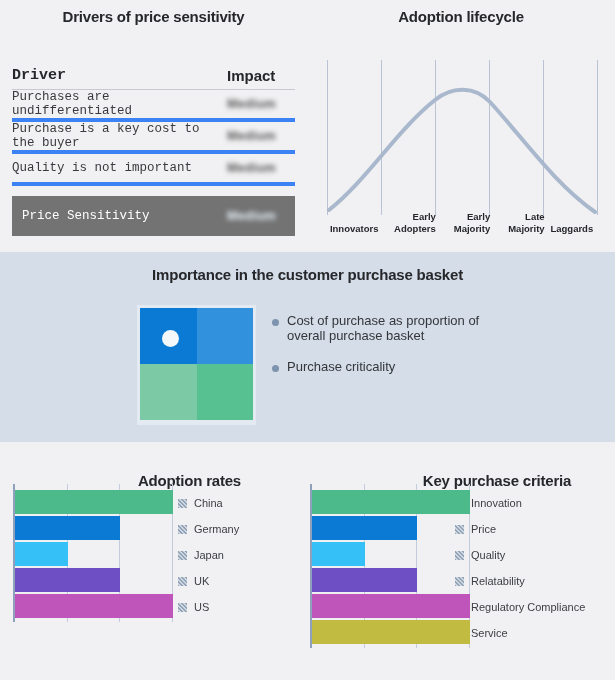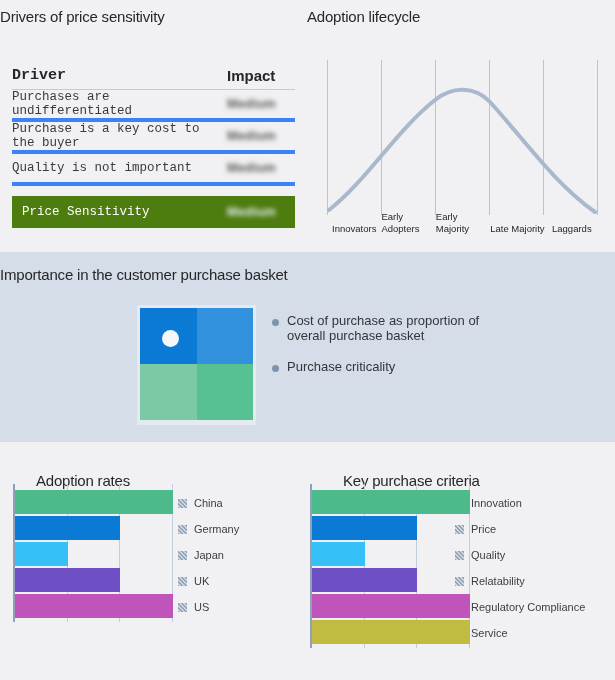--- a/index.html
+++ b/index.html
@@ -8,21 +8,21 @@
     background:#f1f1f3;
     font-family:"Liberation Sans", sans-serif;
     color:#2b2b2b;
     overflow:hidden;
     position:relative;
   }
 
   
   .panel{position:absolute;box-sizing:border-box;}
   .panel-title{
-    font-weight:normal;font-size:15px;color:#26272b;
+    text-align:center;font-weight:bold;font-size:15px;color:#26272b;
     letter-spacing:-.2px;
   }
 
   
   #top-band{position:absolute;left:0;top:0;width:615px;height:252px;background:#f1f1f3;}
 
   
   #drivers-panel{left:0;top:0;width:307px;height:252px;}
   #drivers-title{position:absolute;left:0;top:8px;width:307px;}
   .dtable{position:absolute;left:12px;top:62px;width:283px;}
@@ -31,37 +31,37 @@
     height:32px;border-bottom:4px solid #3b82f6;padding:0 8px 0 0;
     box-sizing:border-box;
   }
   .drow.head{border-bottom:1px solid #c9c9cf;height:28px;}
   .dname{font-size:12.5px;color:#3a3a3e;font-family:Liberation Mono, monospace;}
   .drow.head .dname,.drow.head .dimpact{font-weight:bold;font-size:15px;color:#26272b;}
   .dimpact{font-size:12.5px;color:#3a3a3e;min-width:60px;text-align:left;}
   
   .blur{filter:blur(2.6px);color:#555;font-weight:600;letter-spacing:.3px;}
   .drow.highlight{
-    background:#4d7c0f;border-bottom:none;height:32px;margin-top:10px;
+    background:#737373;border-bottom:none;height:40px;margin-top:10px;
     padding-left:10px;
   }
   .drow.highlight .dname{color:#fff;font-size:12.5px;}
   .drow.highlight .blur{color:#eaf3fb;}
 
   
   #lifecycle-panel{left:307px;top:0;width:308px;height:252px;}
   #lifecycle-title{position:absolute;left:0;top:8px;width:308px;}
   #lifecycle-plot{position:absolute;left:20px;top:60px;width:272px;height:155px;}
   .vline{position:absolute;top:0;width:1px;height:155px;background:#b9c3d3;}
   #lifecycle-labels{
     position:absolute;left:20px;top:196px;width:272px;height:40px;
     display:flex;
   }
   .seg-label{
-    flex:1;text-align:left;font-size:9.5px;font-weight:normal;color:#26272b;
+    flex:1;text-align:right;font-size:9.5px;font-weight:bold;color:#26272b;
     line-height:11.5px;display:flex;align-items:flex-end;justify-content:center;
     padding-bottom:2px;
   }
 
   
   #mid-band{position:absolute;left:0;top:252px;width:615px;height:190px;background:#d4dde8;}
   #mid-title{position:absolute;left:0;top:14px;width:615px;}
   #matrix-wrap{
     position:absolute;left:137px;top:53px;width:119px;height:120px;
     background:#e3eaf2;padding:3px 3px 5px 3px;box-sizing:border-box;

